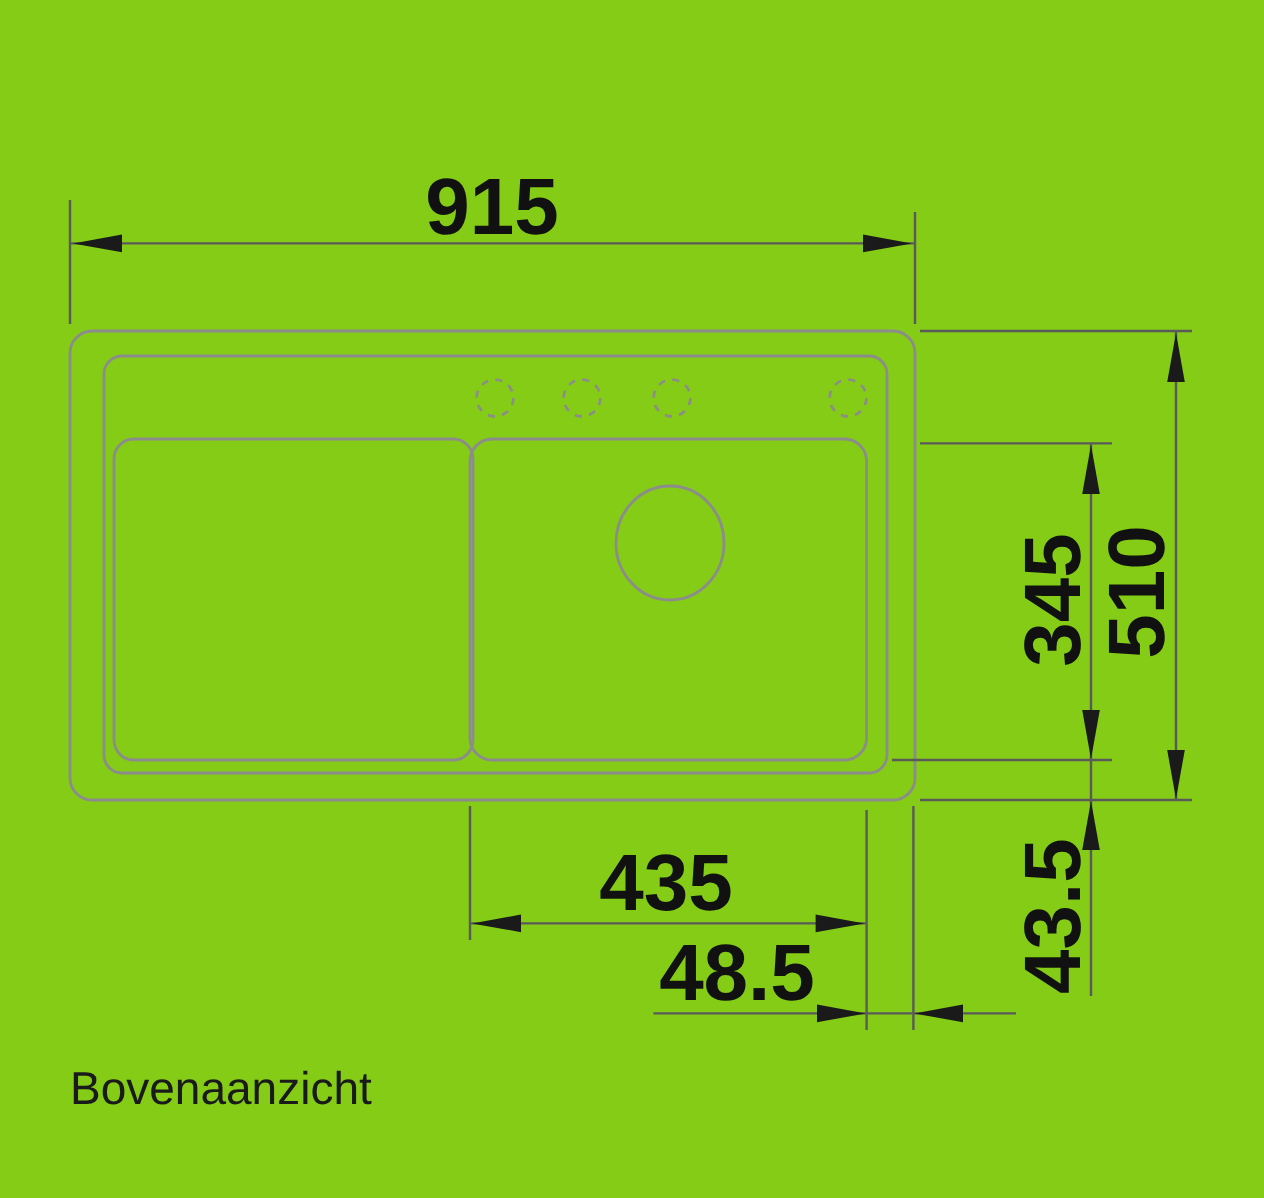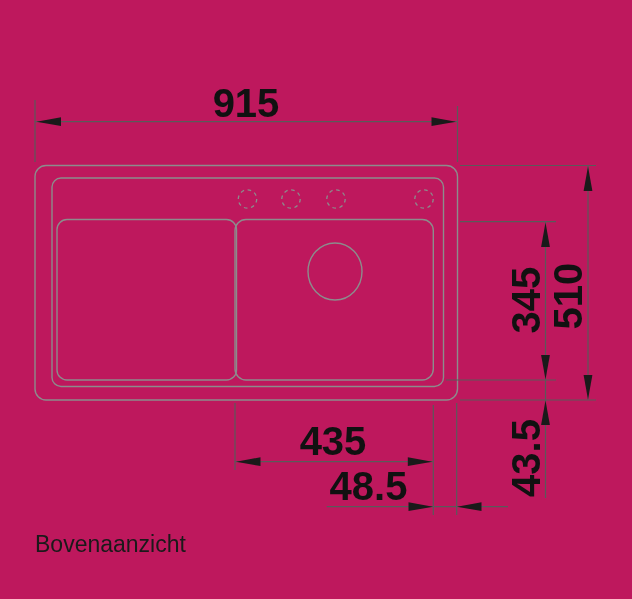--- a/index.html
+++ b/index.html
@@ -4,21 +4,21 @@
 <style>
   html, body {
     margin: 0;
     padding: 0;
     background: #ffffff;
   }
   .stage {
     position: relative;
     width: 632px;
     height: 599px;
-    background: #be185d;
+    background: #84cc16;
     overflow: hidden;
     font-family: "Liberation Sans", sans-serif;
   }
   
   .outline {
     fill: none;
     stroke: #8c8c8c;
     stroke-width: 1.4;
   }
   .taphole {

